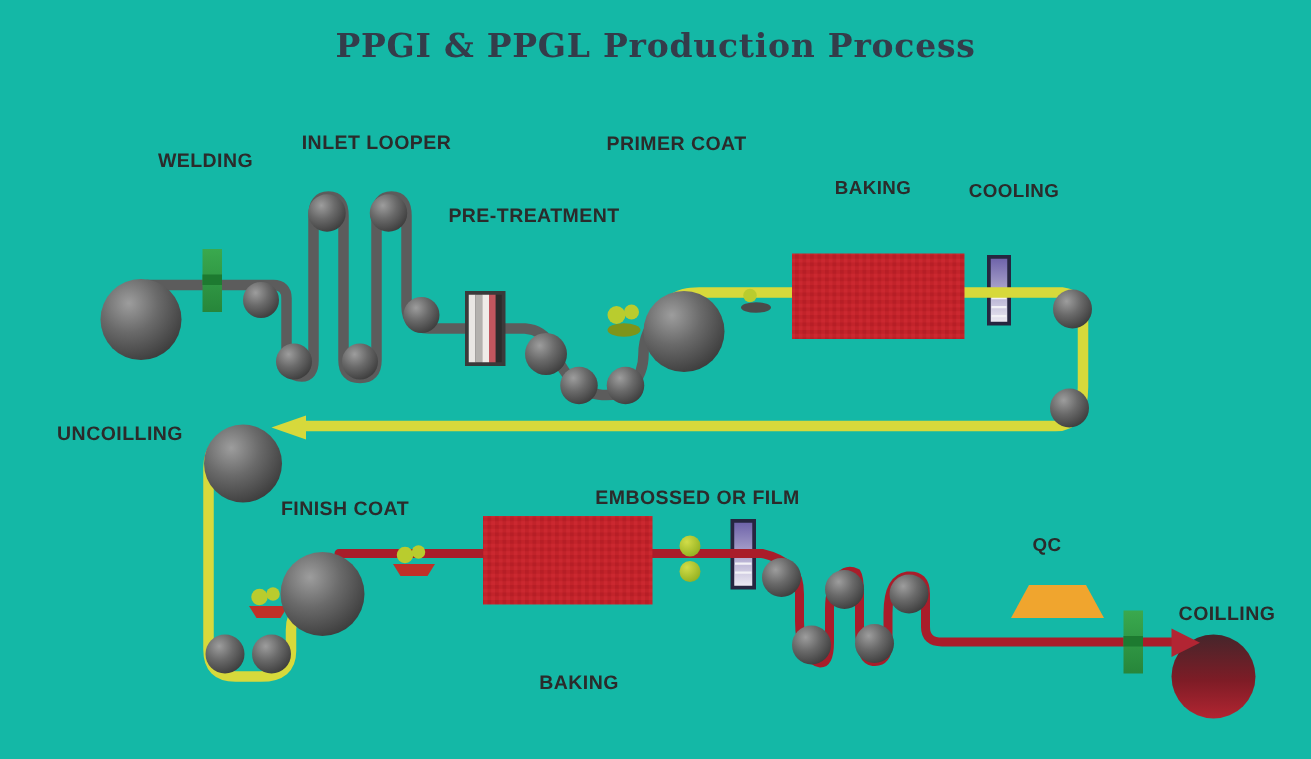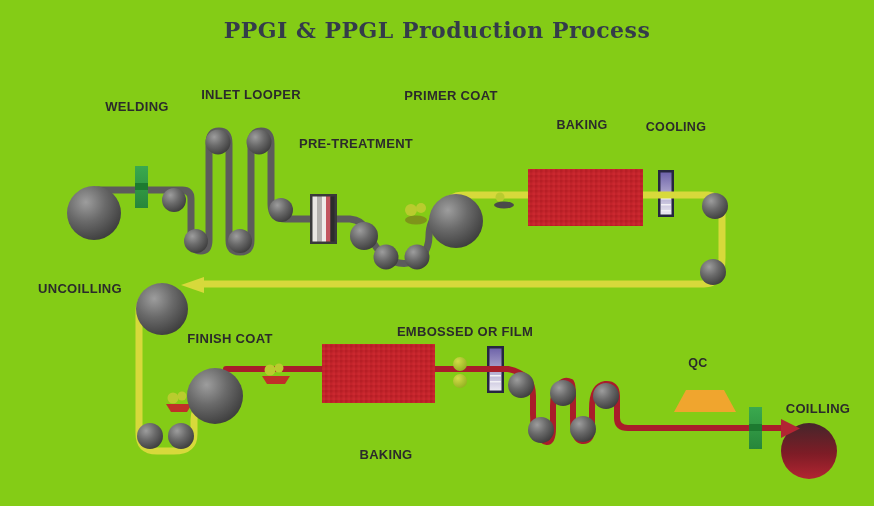--- a/index.html
+++ b/index.html
@@ -1,16 +1,16 @@
 <!DOCTYPE html>
 <html><head>
 <meta charset="utf-8">
 <style>
   html,body{margin:0;padding:0;background:#fff;}
-  .canvas{position:relative;width:874px;height:506px;background:#84cc16;overflow:hidden;}
+  .canvas{position:relative;width:874px;height:506px;background:#14b8a6;overflow:hidden;}
   svg{display:block;}
   .lbl{font-family:"Liberation Sans",sans-serif;font-weight:bold;font-size:13px;fill:#2b2b2b;letter-spacing:.3px;}
   .lbl-sm{font-family:"Liberation Sans",sans-serif;font-weight:bold;font-size:12.5px;fill:#2b2b2b;letter-spacing:.3px;}
   .title{font-family:"DejaVu Serif","Liberation Serif",serif;font-weight:bold;font-size:22px;letter-spacing:.5px;}
 </style>
 </head>
 <body>
 
 <div class="canvas">
 <svg width="874" height="506" viewBox="0 0 874 506">

